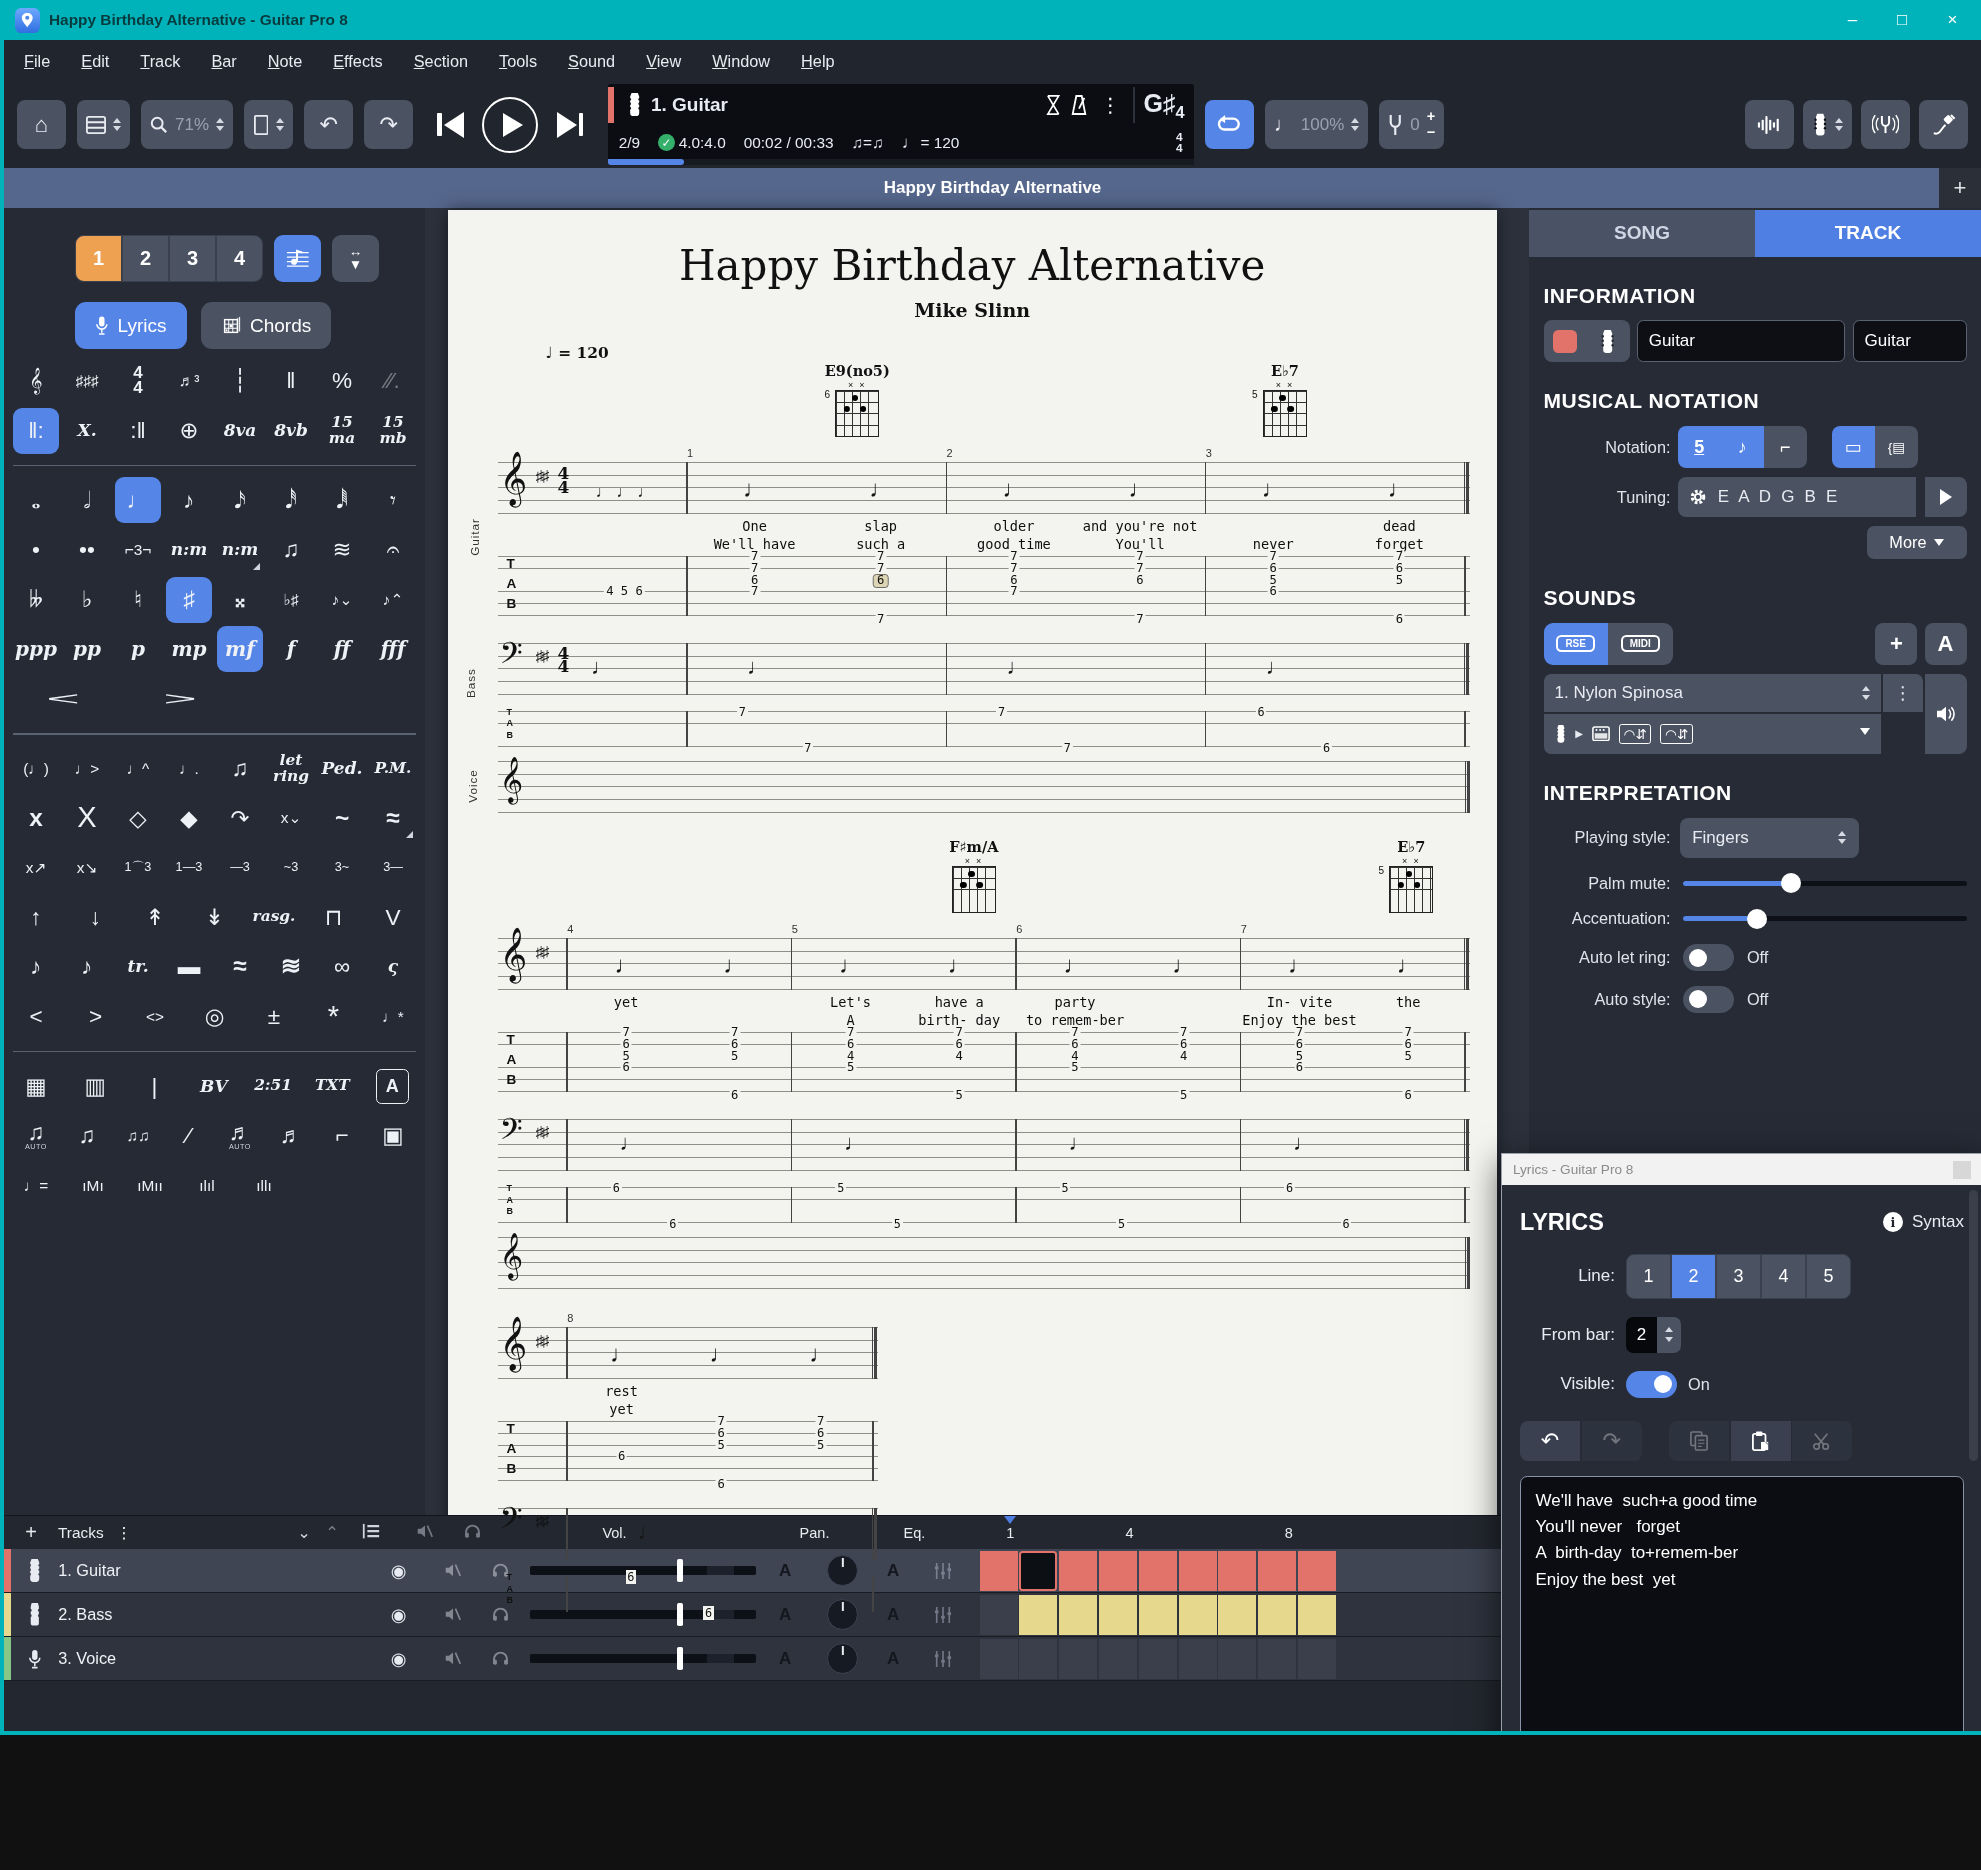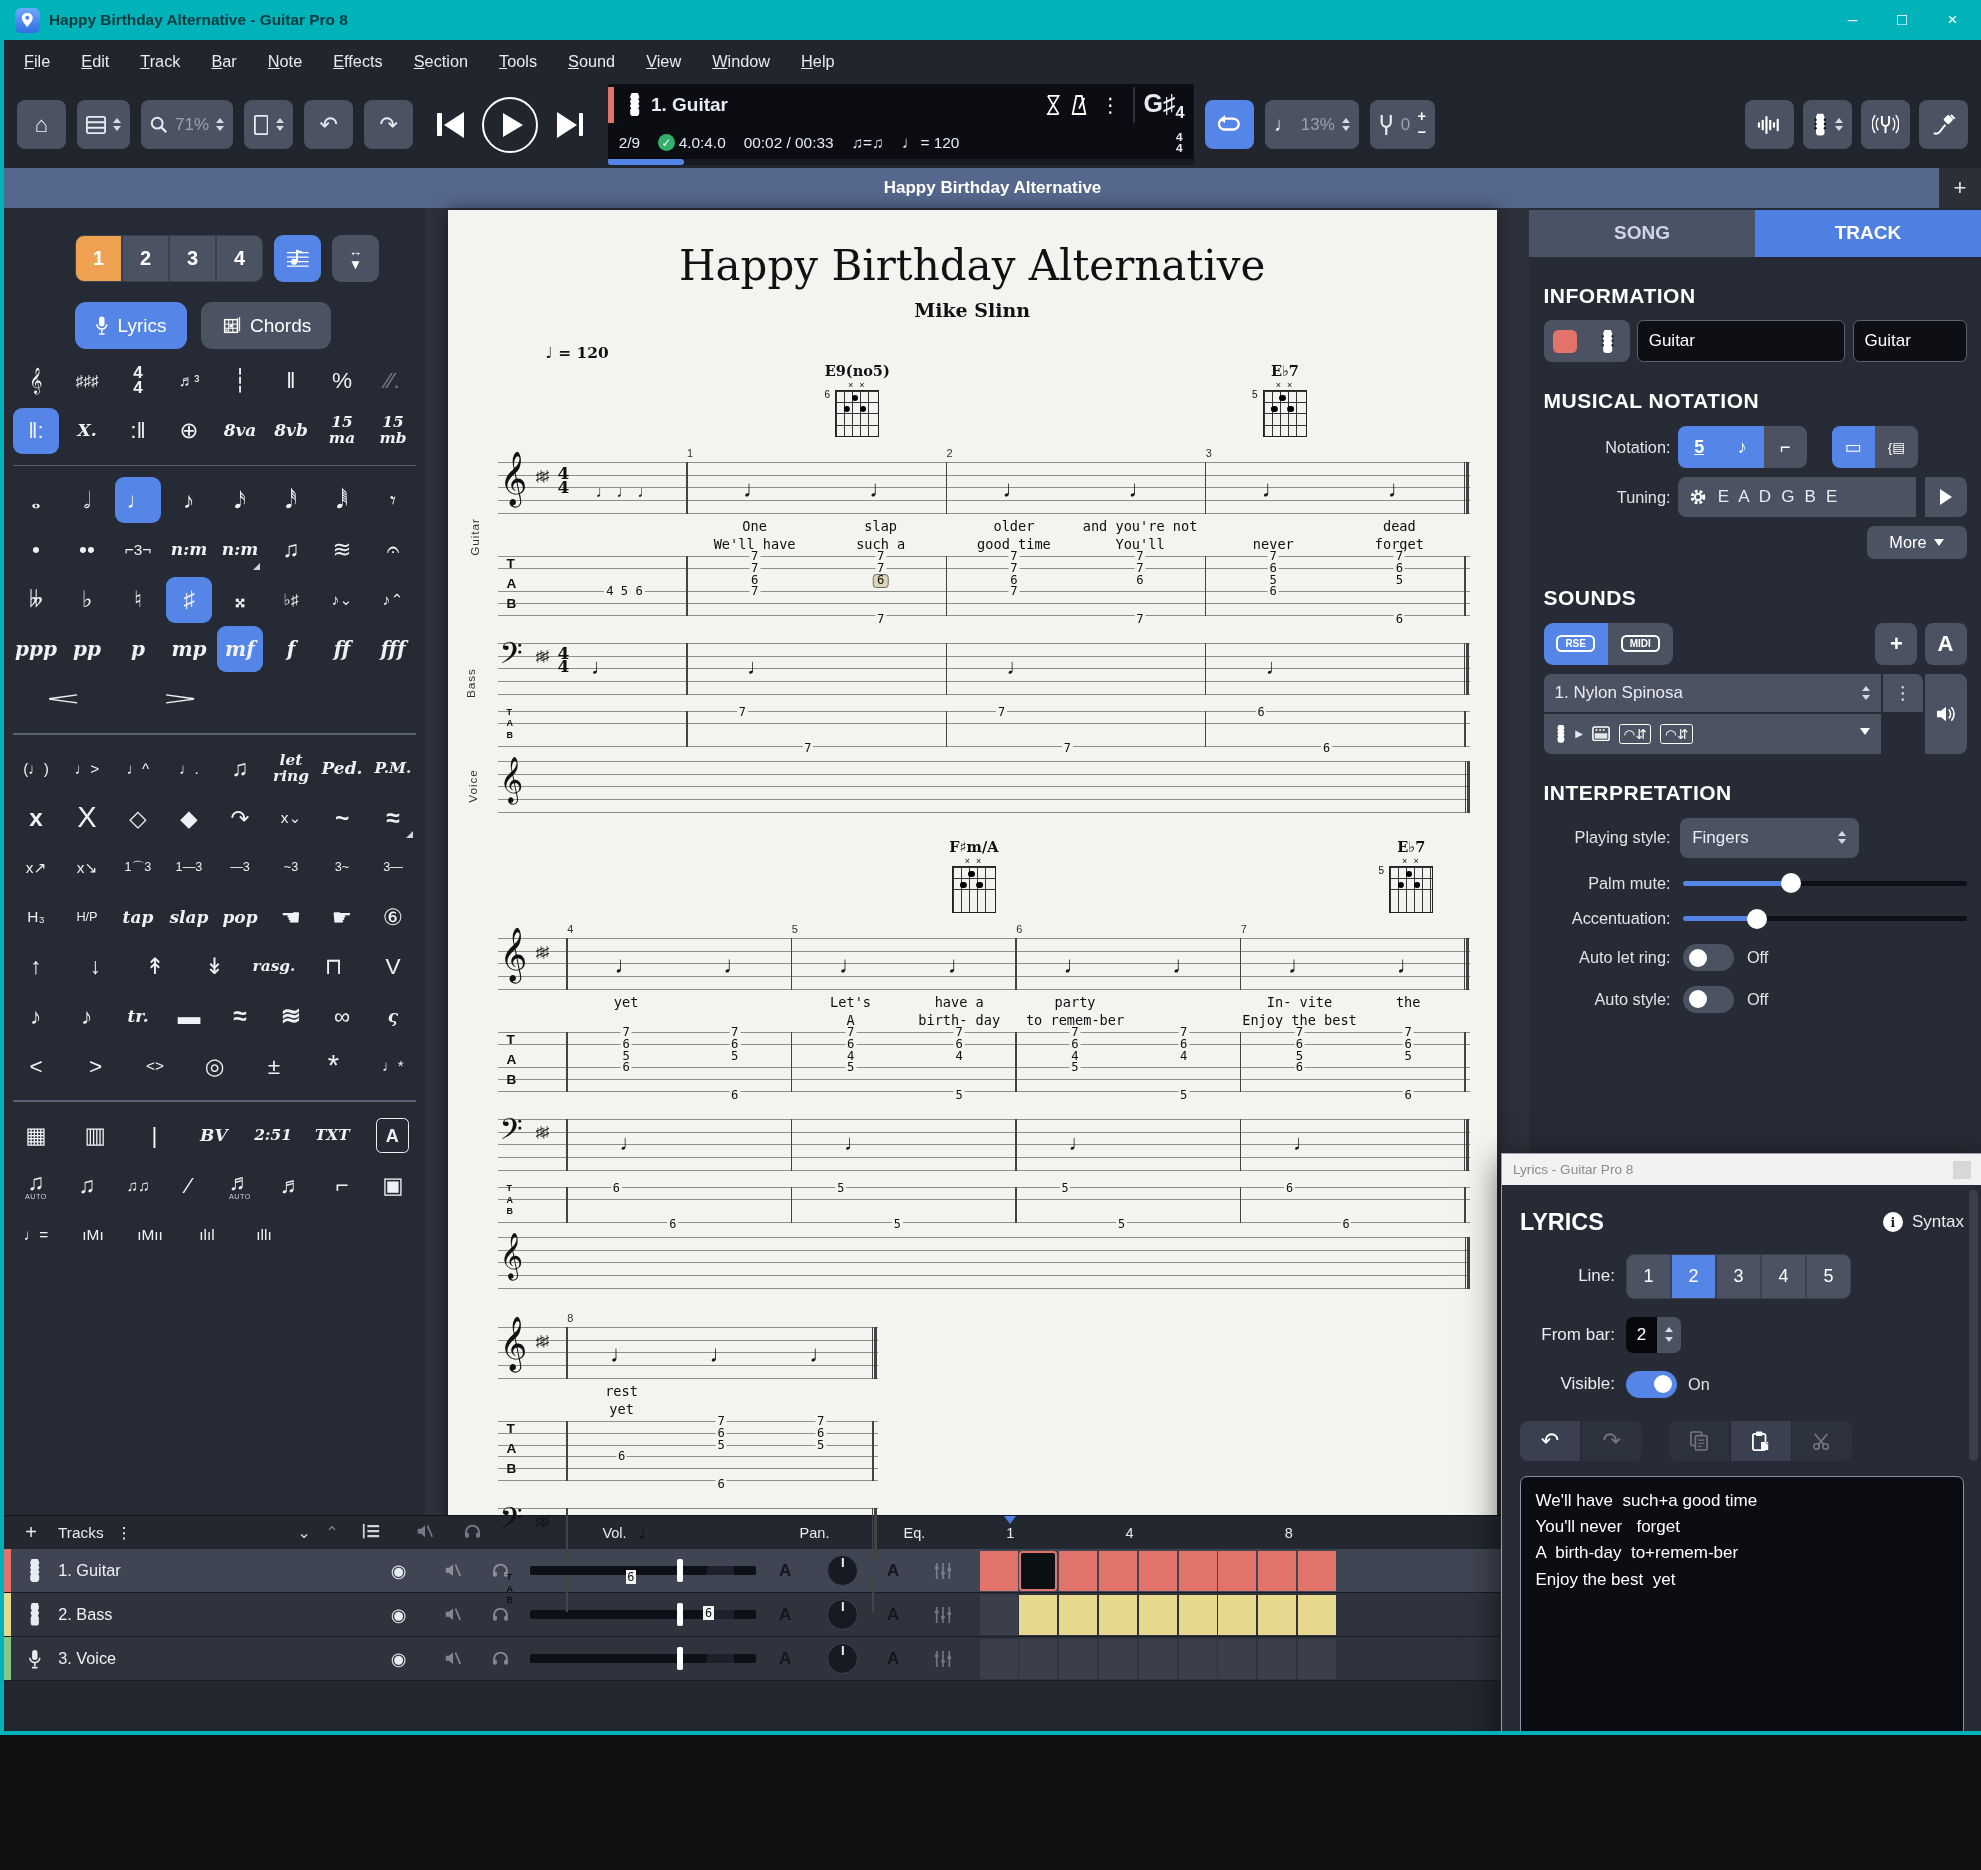--- a/index.html
+++ b/index.html
@@ -408,21 +408,21 @@
     </div>
 
     <button class="tbtn blue">
       <svg width="23.5" height="20" viewBox="0 0 26 22">
           <path d="M8 4h10a6 6 0 0 1 0 12H8a6 6 0 0 1-3-11" stroke="#fff" stroke-width="2.6" fill="none"></path>
           <path d="M9 0l-6 4.5L9 9z" fill="#fff"></path>
         </svg>
     </button>
     <div class="tbtn">
       <span style="font-size:20px">♩</span>
-        <span class="dimtext">13%</span>
+        <span class="dimtext">100%</span>
       <span class="spinner">
           <span class="tri-u"></span>
           <span class="tri-d"></span>
         </span>
     </div>
     <div class="tbtn">
       <svg width="14.5" height="22" viewBox="0 0 16 24">
           <path d="M3 1v8a5 5 0 0 0 10 0V1" stroke="#e8ebf2" stroke-width="2.4" fill="none"></path>
           <path d="M8 14v9" stroke="#e8ebf2" stroke-width="2.4"></path>
         </svg>
@@ -615,30 +615,20 @@
         </div>
       <div class="pal-row">
           <span class="pal-item sm">x↗</span>
           <span class="pal-item sm">x↘</span>
           <span class="pal-item xs">1⌒3</span>
           <span class="pal-item xs">1—3</span>
           <span class="pal-item xs">—3</span>
           <span class="pal-item xs">~3</span>
           <span class="pal-item xs">3~</span>
           <span class="pal-item xs">3—</span>
-        </div>
-      <div class="pal-row">
-          <span class="pal-item sm">H₃</span>
-          <span class="pal-item xs">H/P</span>
-          <span class="pal-item ser">tap</span>
-          <span class="pal-item ser">slap</span>
-          <span class="pal-item ser">pop</span>
-          <span class="pal-item">☚</span>
-          <span class="pal-item">☛</span>
-          <span class="pal-item">⑥</span>
         </div>
       <div class="pal-row">
           <span class="pal-item">↑</span>
           <span class="pal-item">↓</span>
           <span class="pal-item">↟</span>
           <span class="pal-item">↡</span>
           <span class="pal-item ser sm">rasg.</span>
           <span class="pal-item">⊓</span>
           <span class="pal-item">V</span>
         </div>

